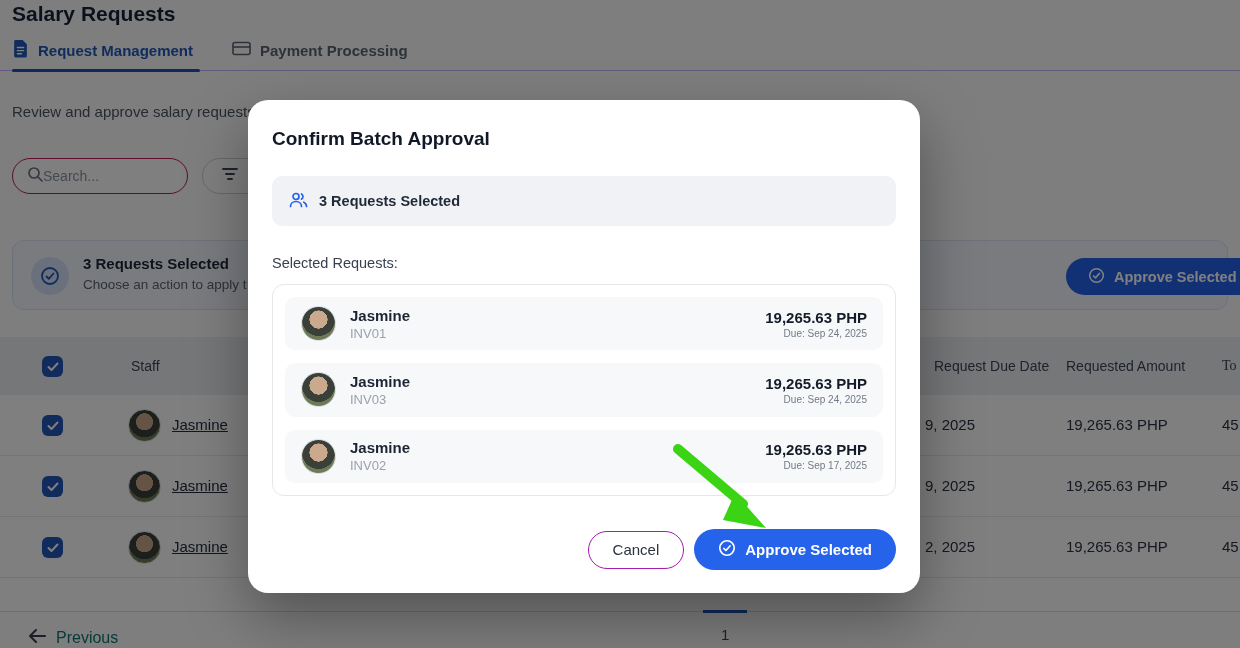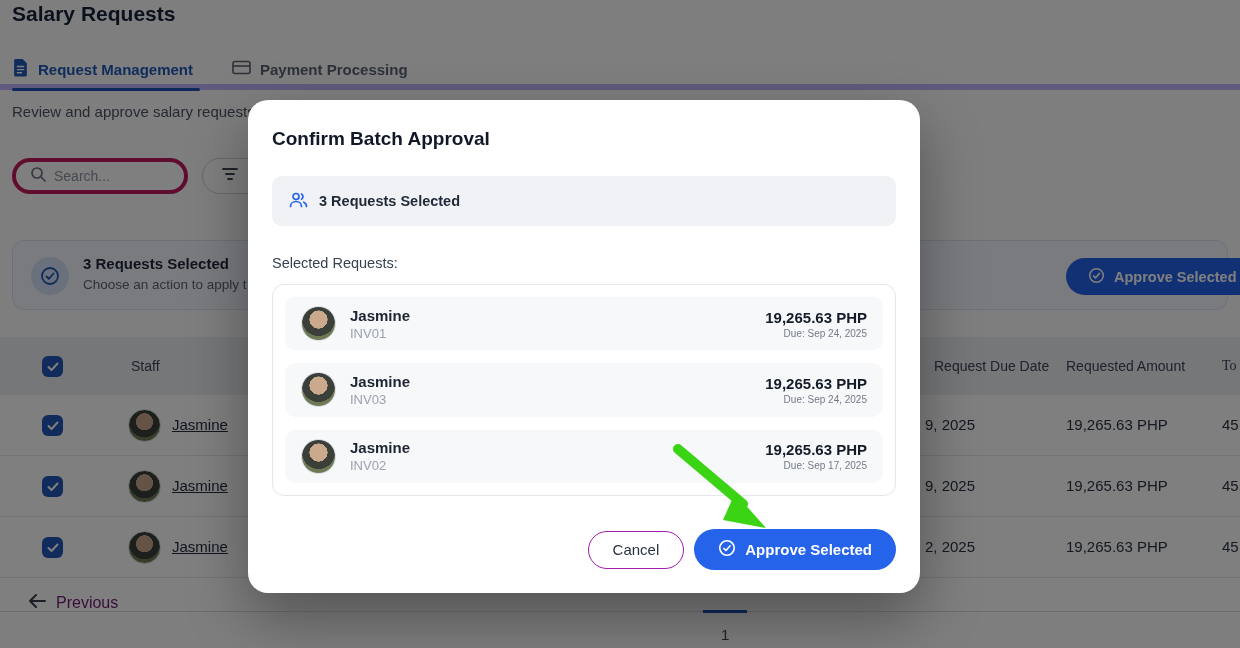--- a/index.html
+++ b/index.html
@@ -11,44 +11,44 @@
     color: #1a2333;
   }
   .page { position: absolute; inset: 0; background: #fdfdfe; }
 
   
   .page-title {
     position: absolute; left: 12px; top: 2px;
     font-size: 21px; font-weight: 700; color: #16213a;
   }
   .tabs {
-    position: absolute; left: 0; top: 49px; width: 1240px; height: 41px;
-    border-bottom: 6px solid #c4b5fd;
+    position: absolute; left: 0; top: 30px; width: 1240px; height: 41px;
+    border-bottom: 1px solid #c4b5fd;
   }
   .tab {
     position: absolute; top: 0; height: 40px;
     display: flex; align-items: center; gap: 9px;
     font-size: 15px; font-weight: 700; cursor: pointer;
   }
   .tab.active { color: #2058b8; }
   .tab.inactive { color: #5b6472; }
   .tab-underline {
     position: absolute; left: 12px; top: 39px; width: 188px; height: 3px;
     background: #1d53b4; border-radius: 2px;
   }
   .subtitle {
     position: absolute; left: 12px; top: 103px;
     font-size: 15px; color: #4b5563;
   }
 
   
   .search-pill {
     position: absolute; left: 12px; top: 158px; width: 176px; height: 36px;
-    border: 4px solid #be185d; border-radius: 18px; background: #fff;
-    display: flex; align-items: center; gap: 8px; padding: 0 14px;
+    border: 1px solid #be185d; border-radius: 18px; background: #fff;
+    display: flex; align-items: center; gap: 0; padding: 0 14px;
   }
   .search-pill input {
     border: none; outline: none; background: transparent;
     font-size: 14px; color: #6b7280; width: 110px;
     font-family: "Liberation Sans", sans-serif;
   }
   .search-pill input::placeholder { color: #8a93a2; }
   .filter-pill {
     position: absolute; left: 202px; top: 158px; width: 120px; height: 36px;
     border: 1px solid #ccd1da; border-radius: 18px; background: #fff;
@@ -109,22 +109,22 @@
   }
   .staff-link {
     font-size: 15px; color: #232d3f; text-decoration: underline; cursor: pointer;
   }
 
   
   .divider { position: absolute; left: 0; top: 611px; width: 1240px; height: 1px; background: #d7dade; }
   .page-indicator { position: absolute; left: 703px; top: 610px; width: 44px; height: 3px; background: #1d53b4; }
   .page-number { position: absolute; left: 721px; top: 626px; font-size: 15px; color: #3c4657; }
   .prev-btn {
-    position: absolute; left: 28px; top: 594px; display: flex; gap: 10px; align-items: center;
-    font-size: 16px; color: #701a75; cursor: pointer;
+    position: absolute; left: 28px; top: 629px; display: flex; gap: 10px; align-items: center;
+    font-size: 16px; color: #0f766e; cursor: pointer;
   }
 
   
   .overlay { position: absolute; inset: 0; background: rgba(0,0,0,0.5); }
   .modal {
     position: absolute; left: 248px; top: 100px; width: 672px; height: 493px;
     background: #ffffff; border-radius: 20px;
     box-shadow: 0 24px 60px rgba(0,0,0,0.35);
   }
   .modal-title {

